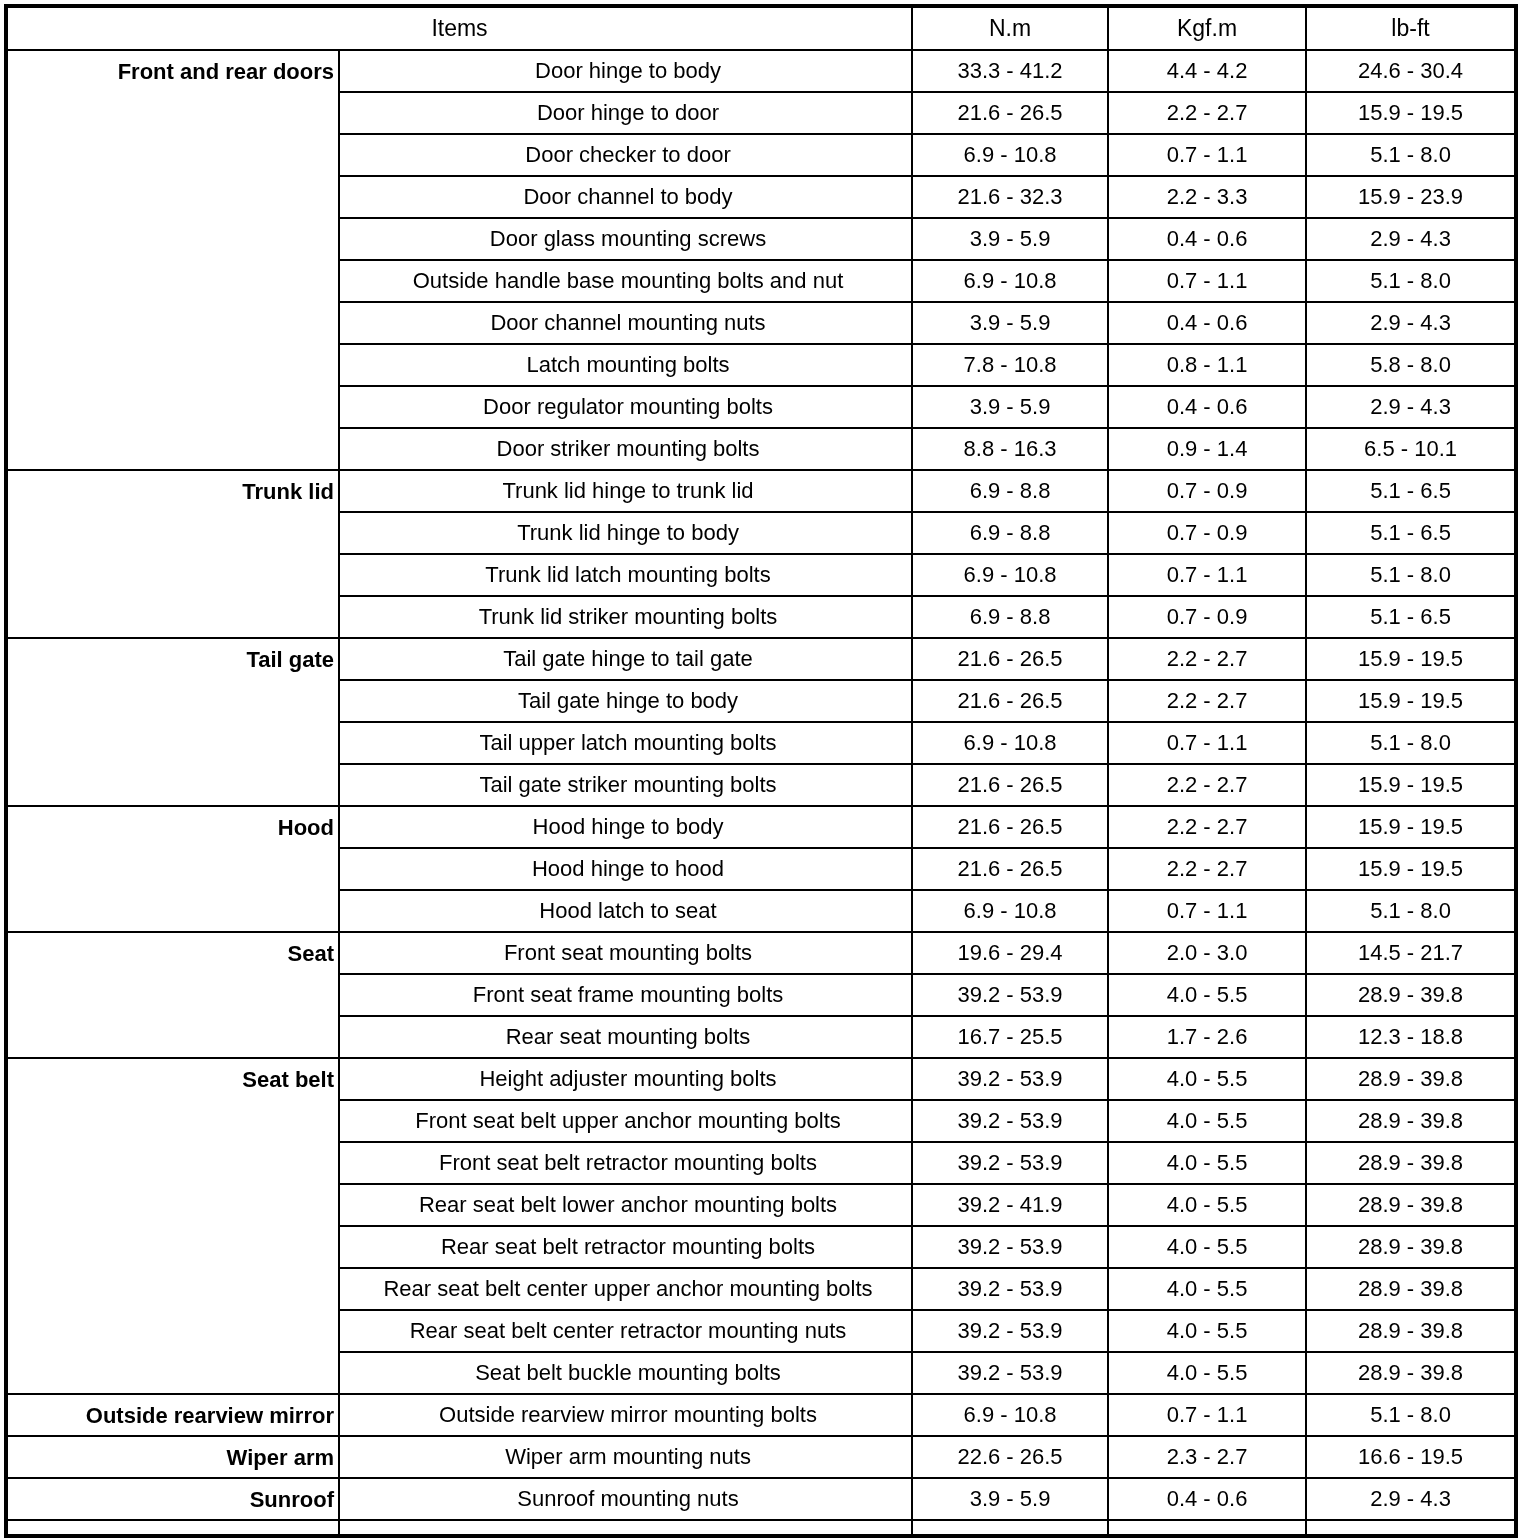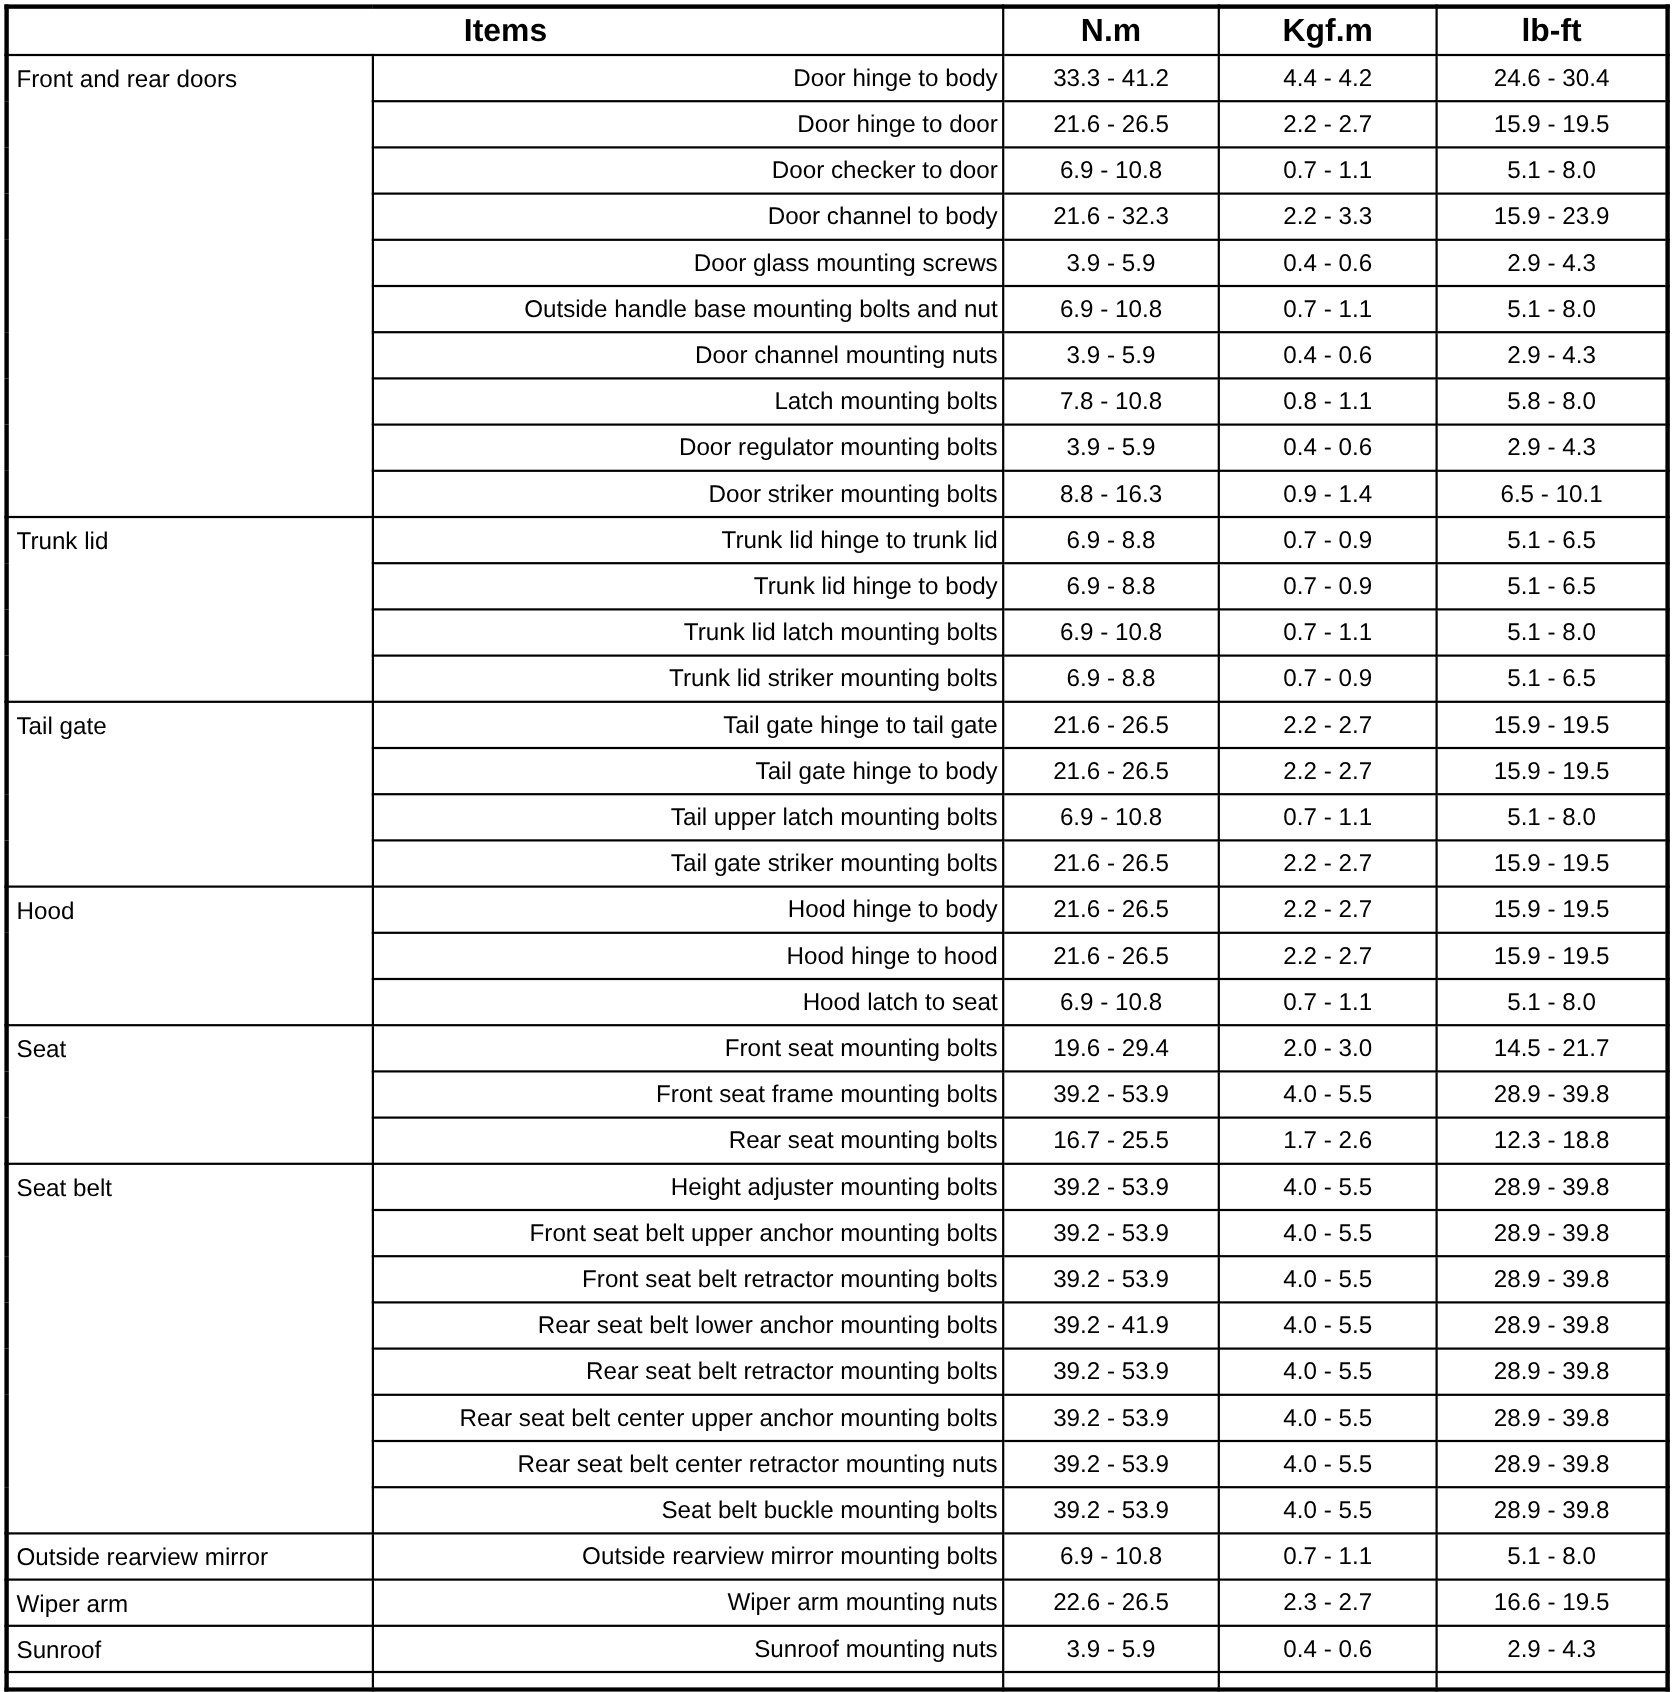--- a/index.html
+++ b/index.html
@@ -30,38 +30,39 @@
   .spec-table col.c-lbft     { width: 210px; }
 
   .spec-table th,
   .spec-table td {
     border: 2px solid #000000;
     color: #000000;
     overflow: hidden;
     white-space: nowrap;
   }
   .spec-table thead th {
-    font-weight: bold;
-    font-size: 29px;
+    font-weight: normal;
+    font-size: 23px;
     text-align: center;
     height: 44px;
     padding: 2px 4px;
   }
   .spec-table td {
     font-size: 22px;
     height: 42px;
     padding: 2px 4px;
   }
   td.cat-cell {
     vertical-align: top;
-    text-align: left;
+    text-align: right;
     padding: 8px 4px 4px 7px;
+    font-weight: bold;
   }
   td.item-cell {
-    text-align: right;
+    text-align: center;
     padding-left: 9px;
   }
   td.value-cell {
     text-align: center;
   }
   tr.spacer-row td {
     height: 16px;
     padding: 0;
   }
 </style>

